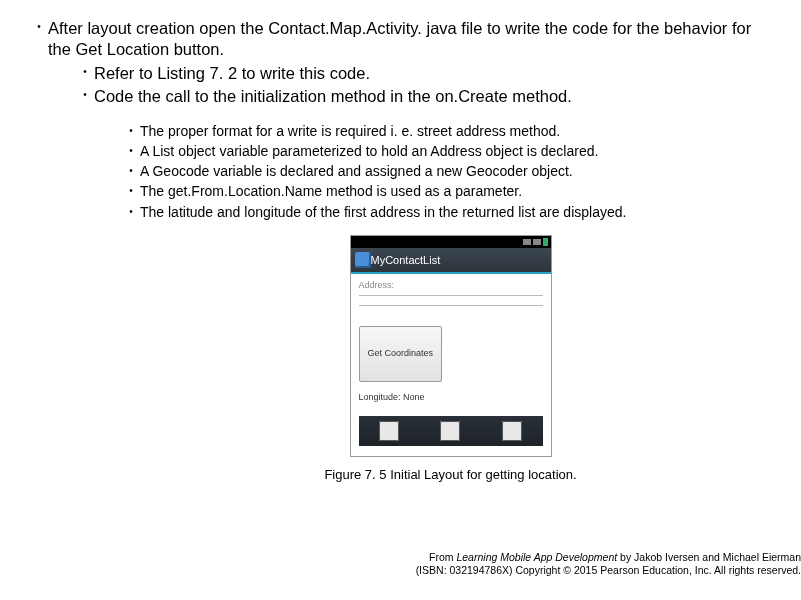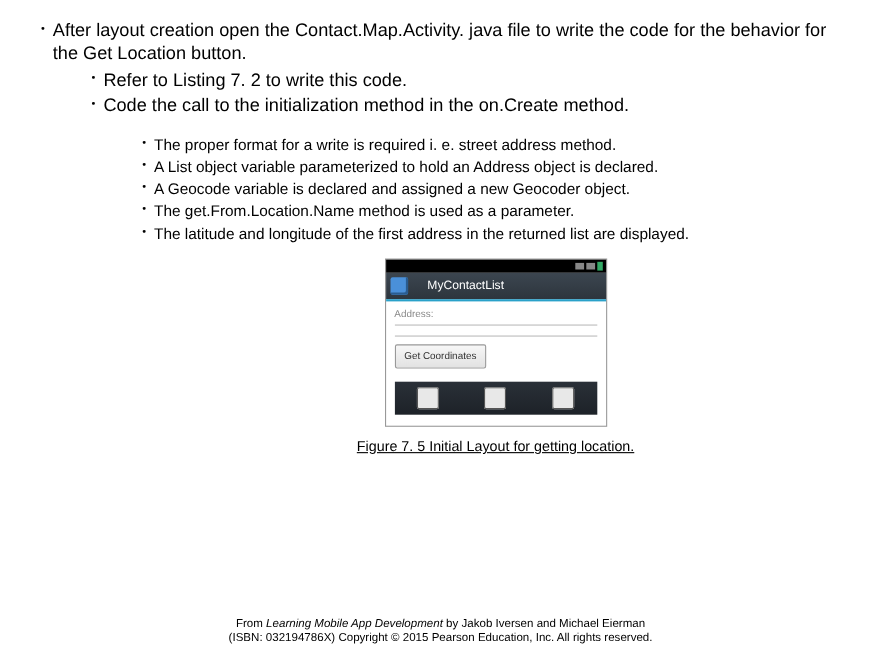--- a/index.html
+++ b/index.html
@@ -65,21 +65,21 @@
   }
   .statusbar .batt {
     width: 5px; height: 8px; background: #3a6;
   }
   .titlebar {
     height: 24px;
     background: linear-gradient(#3c4650, #2d353d);
     display: flex;
     align-items: center;
     padding: 0 4px;
-    gap: 18px;
+    gap: 0;
     color: #fff;
     font-size: 11px;
     border-bottom: 2px solid #2aa1c9;
   }
   .titlebar .appicon {
     width: 16px; height: 16px; background: #4a90d9; border-radius: 2px;
     box-shadow: inset -2px -2px 0 #2a5c8f;
   }
   .screen-body {
     padding: 6px 8px 10px 8px;
@@ -87,22 +87,22 @@
     color: #444;
   }
   .lbl { color: #888; font-size: 9px; margin-top: 0; }
   .underline {
     height: 1px;
     border-bottom: 1px solid #bbb;
     margin: 3px 0 1px 0;
   }
   .btn {
     display: inline-block;
-    margin-top: 6px;
-    padding: 4px 8px;
+    margin-top: 19px;
+    padding: 21px 8px;
     font-size: 9px;
     border: 1px solid #999;
     border-radius: 2px;
     background: linear-gradient(#f7f7f7,#e2e2e2);
     color: #333;
   }
   .row { margin-top: 10px; font-size: 9px; color: #333; }
   .bottom-nav {
     margin-top: 12px;
     height: 30px;
@@ -117,26 +117,25 @@
   }
   .navicon {
     width: 20px; height: 20px;
     background: #e8e8e8;
     border-radius: 2px;
     box-shadow: 0 0 0 1px #555 inset;
   }
   .caption {
     margin-top: 10px;
     font-size: 13px;
-    text-decoration: underline;
   }
   .footer {
     position: absolute;
-    left: 0; right: 0; bottom: 12px;
-    text-align: center;
+    left: 0; right: 0; bottom: 22px;
+    text-align: right;
     font-size: 10.5px;
     line-height: 1.3;
     color: #000;
   }
   .footer .title-italic { font-style: italic; }
 </style>
 </head>
 <body>
 
 <div class="slide">
@@ -187,20 +186,21 @@
       </div>
       <div class="titlebar">
         <div class="appicon"></div>
         <div>MyContactList</div>
       </div>
       <div class="screen-body">
         <div class="lbl">Address:</div>
         <div class="underline"></div>
         <div class="underline" style="margin-top:8px"></div>
         <div class="btn">Get Coordinates</div>
+        <div class="row">Longitude:  None</div>
         <div class="bottom-nav">
           <div class="navitem">
               <div class="navicon"></div>
             </div>
           <div class="navitem">
               <div class="navicon"></div>
             </div>
           <div class="navitem">
               <div class="navicon"></div>
             </div>

